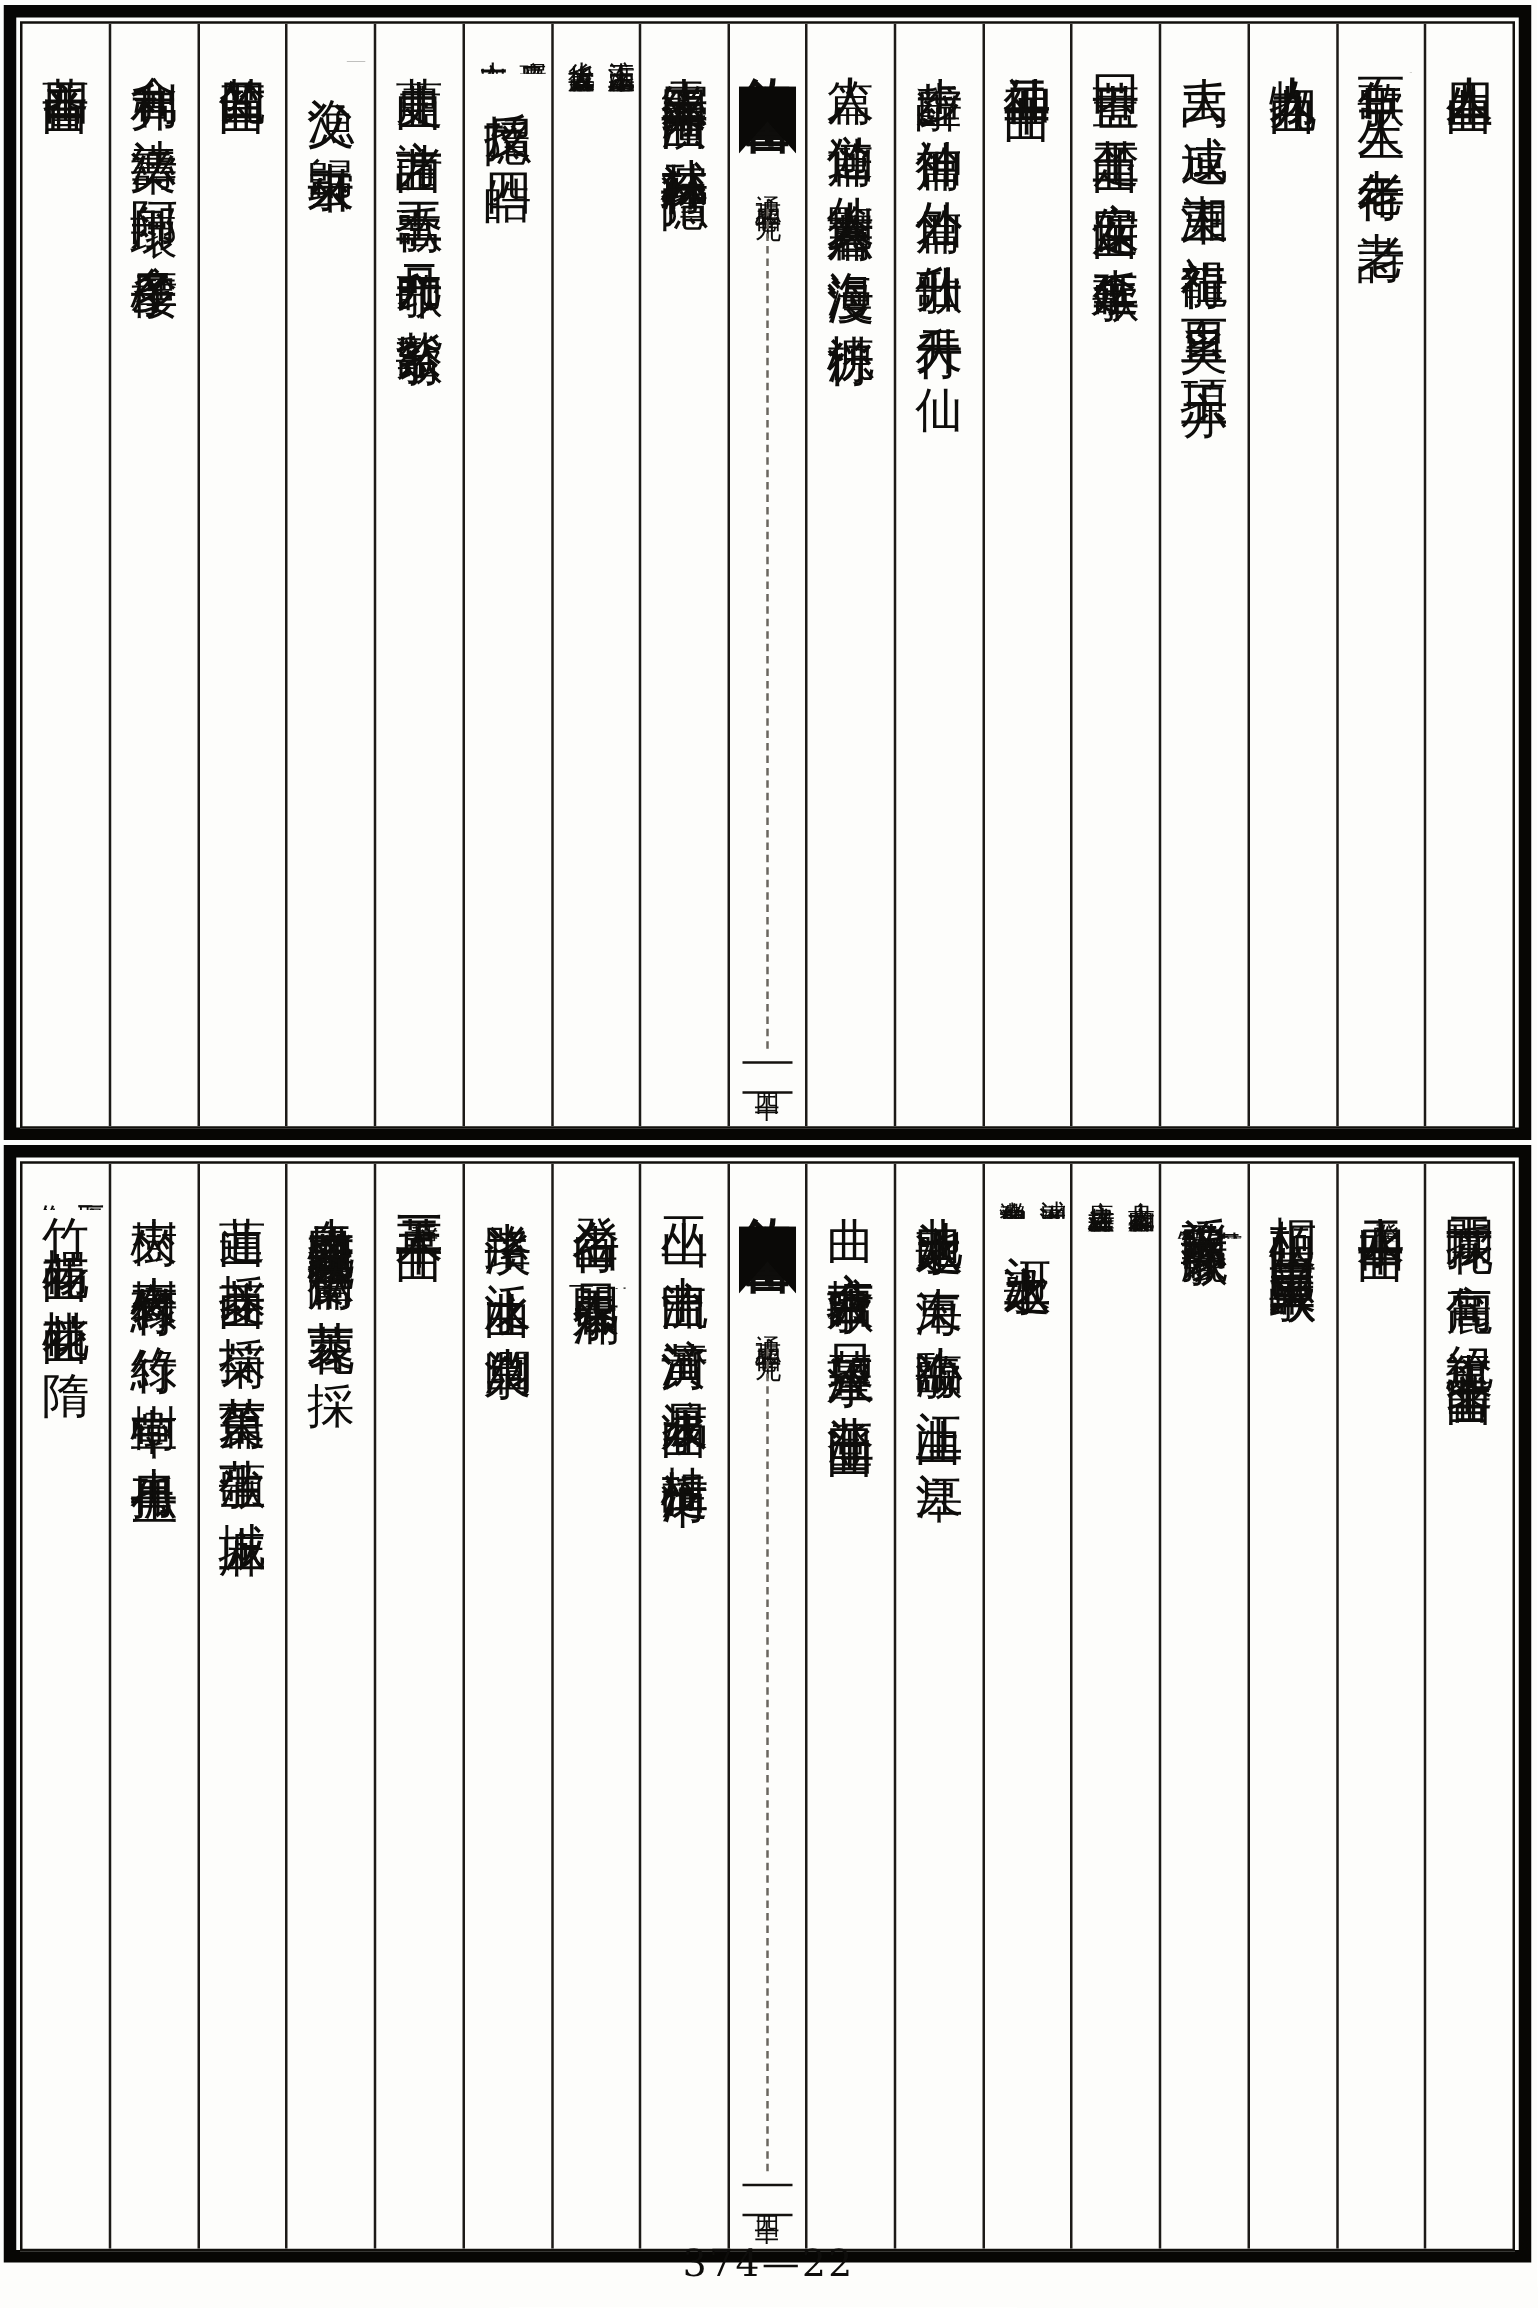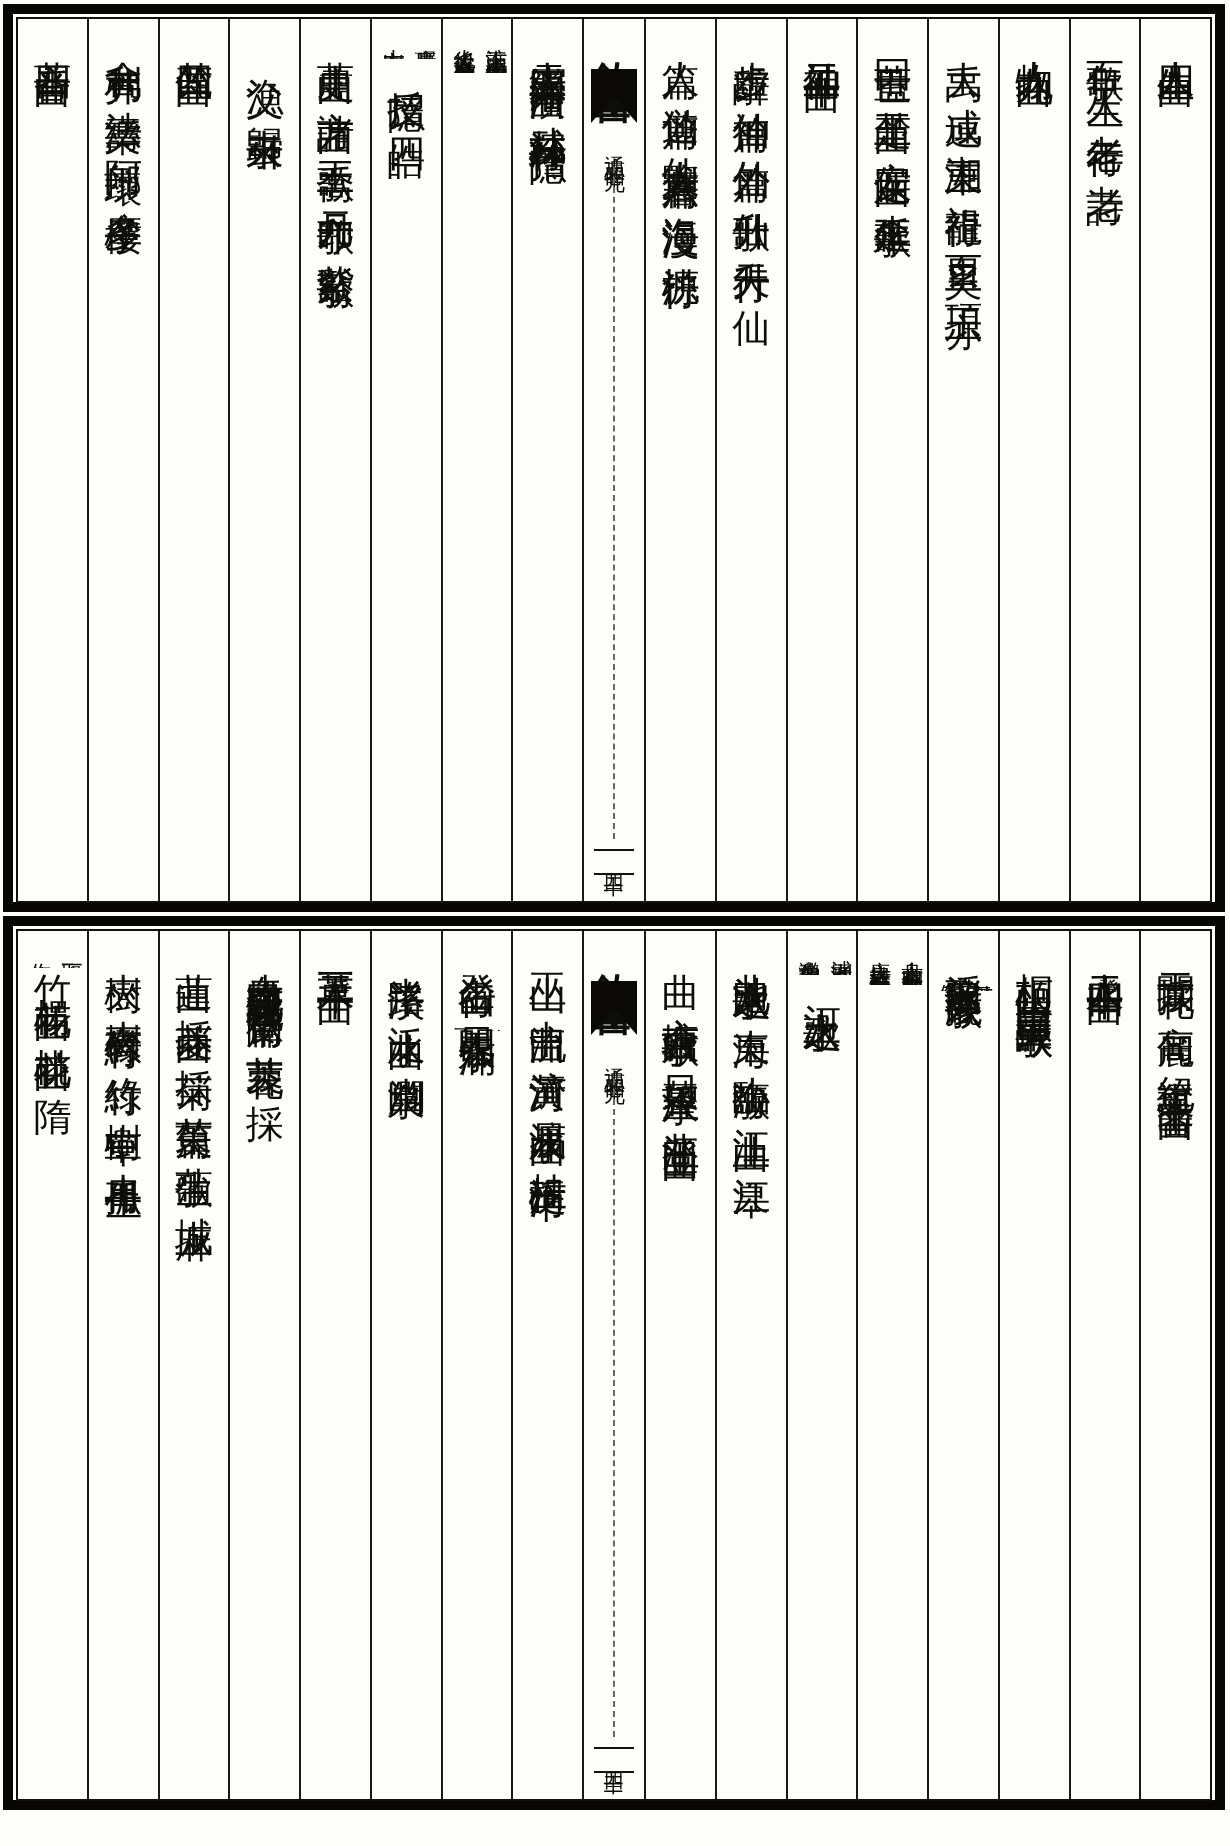--- a/index.html
+++ b/index.html
@@ -227,13 +227,14 @@
         <div class="col">
           <div class="vtext seg-title">竹</div>
           <div class="seg-note">
             <div class="sub">取古詩第一句作題按何偃</div>
             <div class="sub">作此詩所言者婚姻之事</div>
           </div>
           <div class="vtext seg-title">楊花曲　桃花曲　隋</div>
         </div>
       </div>
   </div>
+  <div id="page-number">374—22</div>
 </div>
 
 </body></html>

